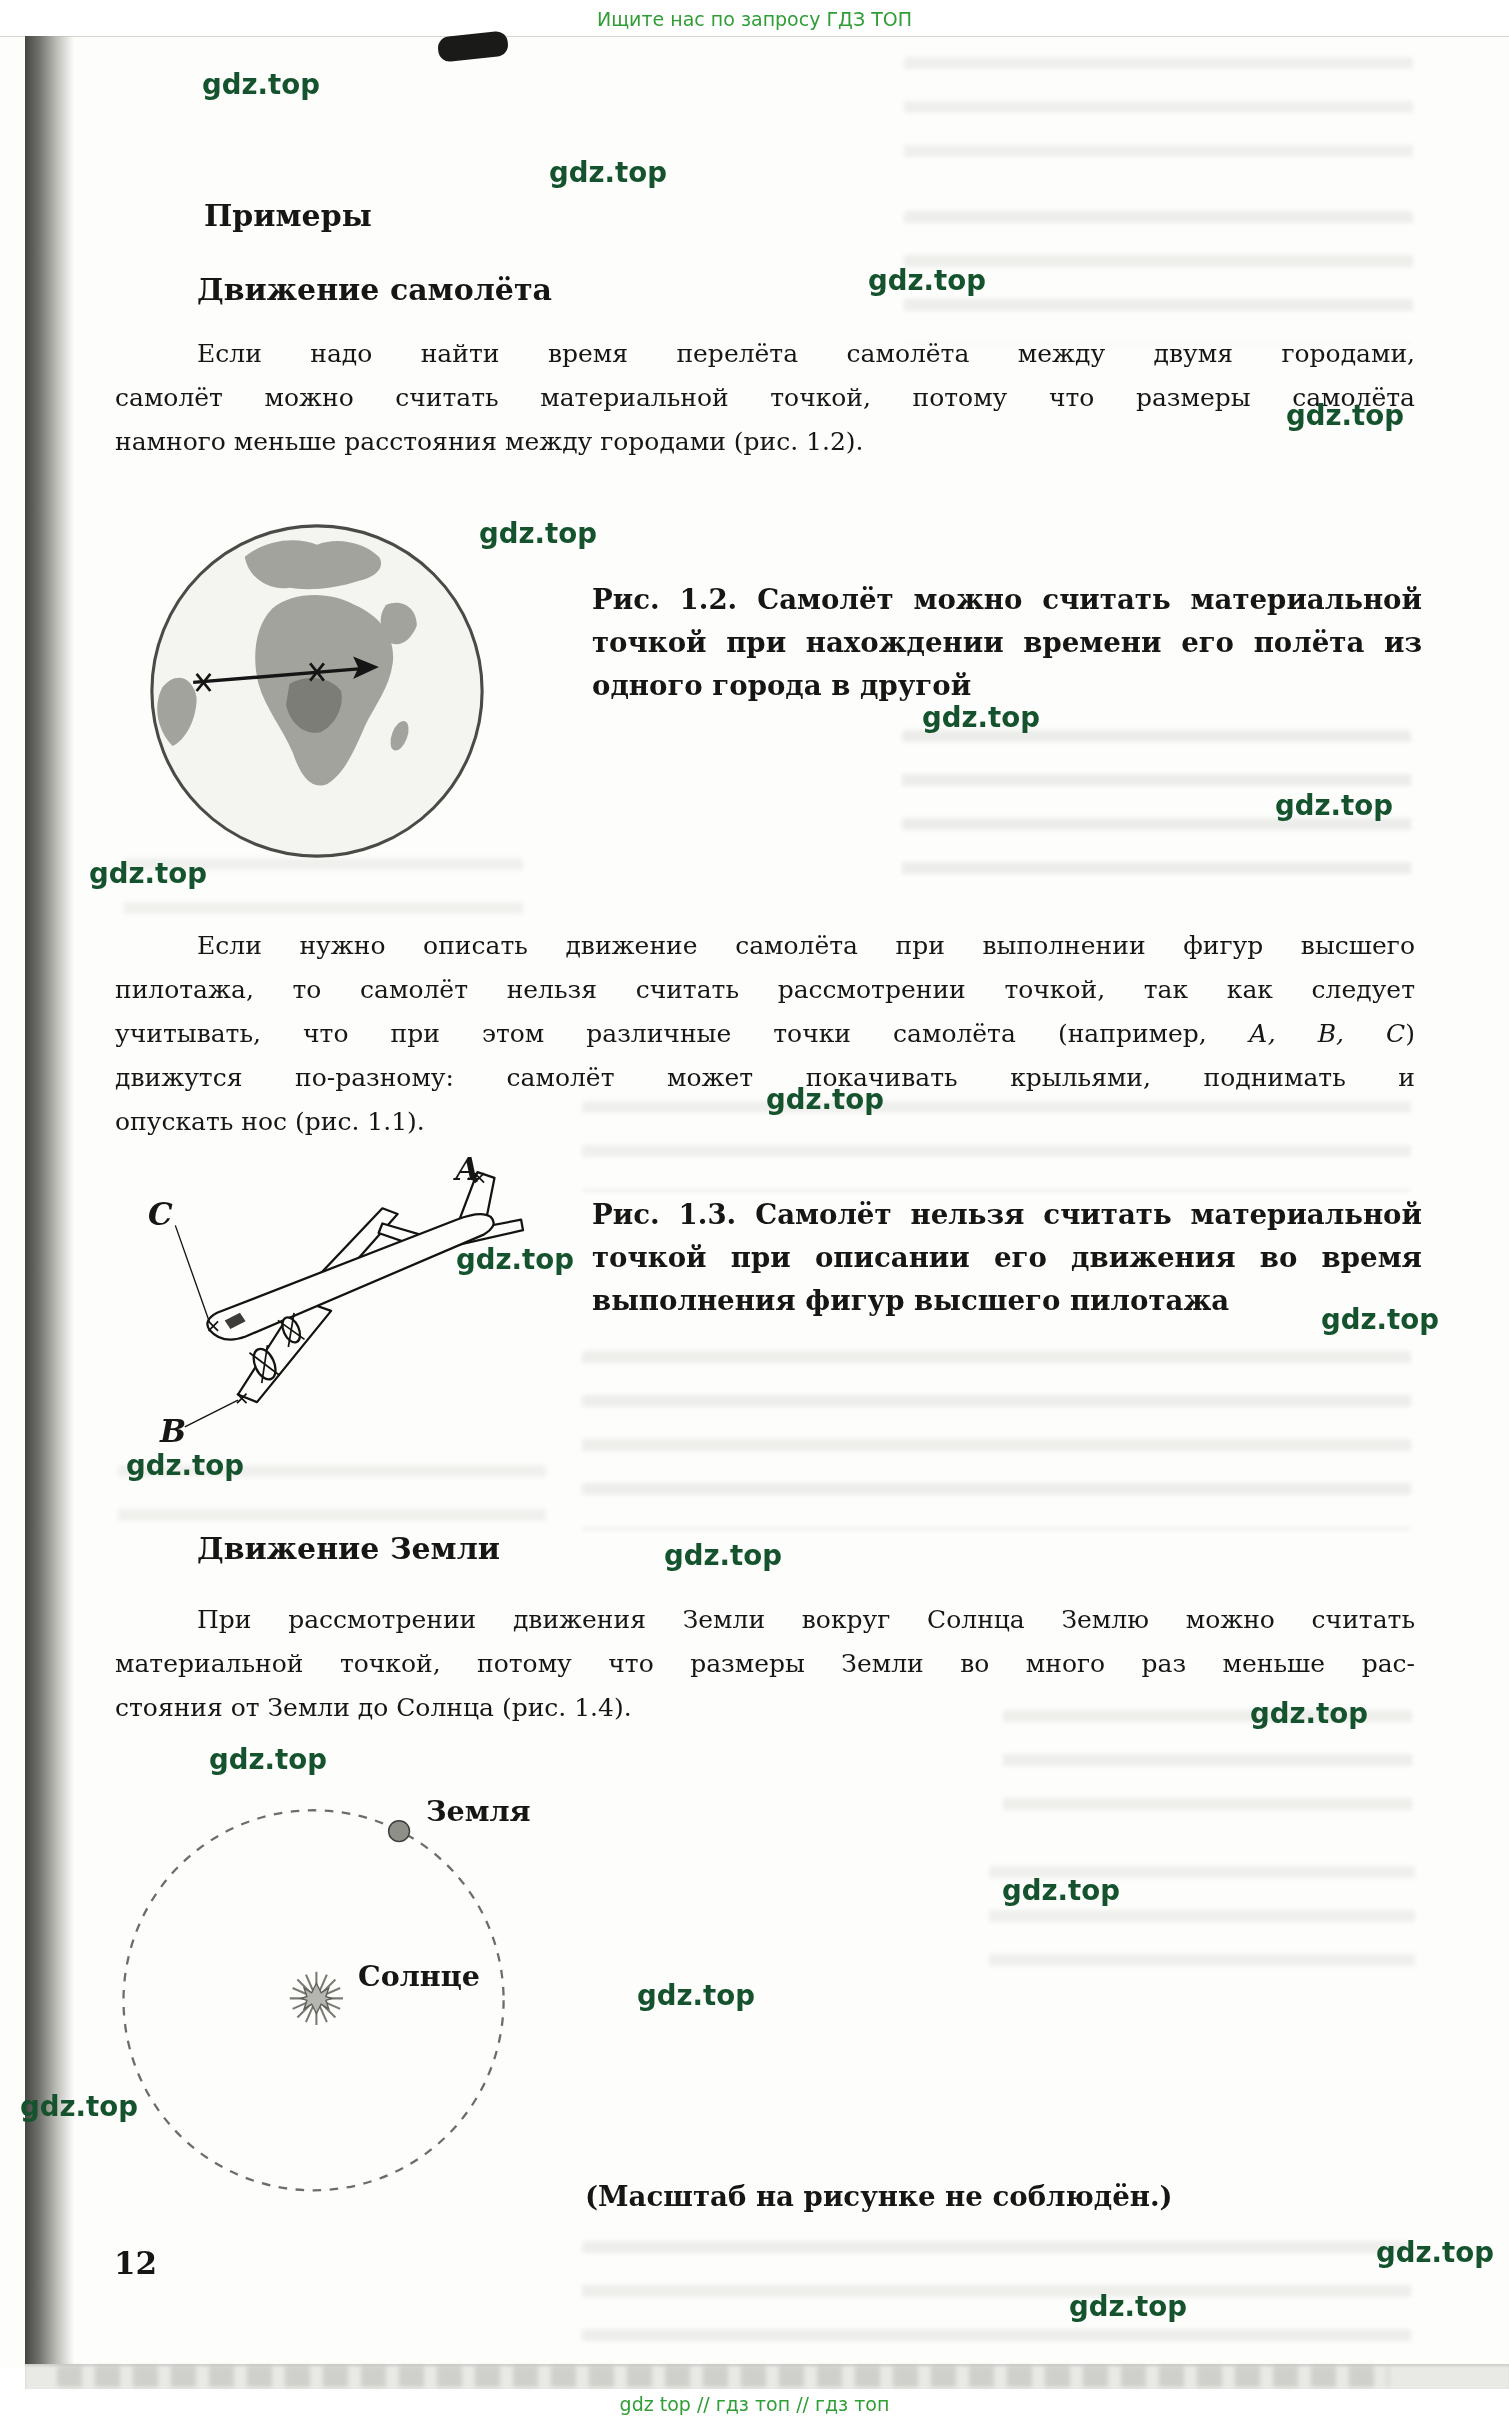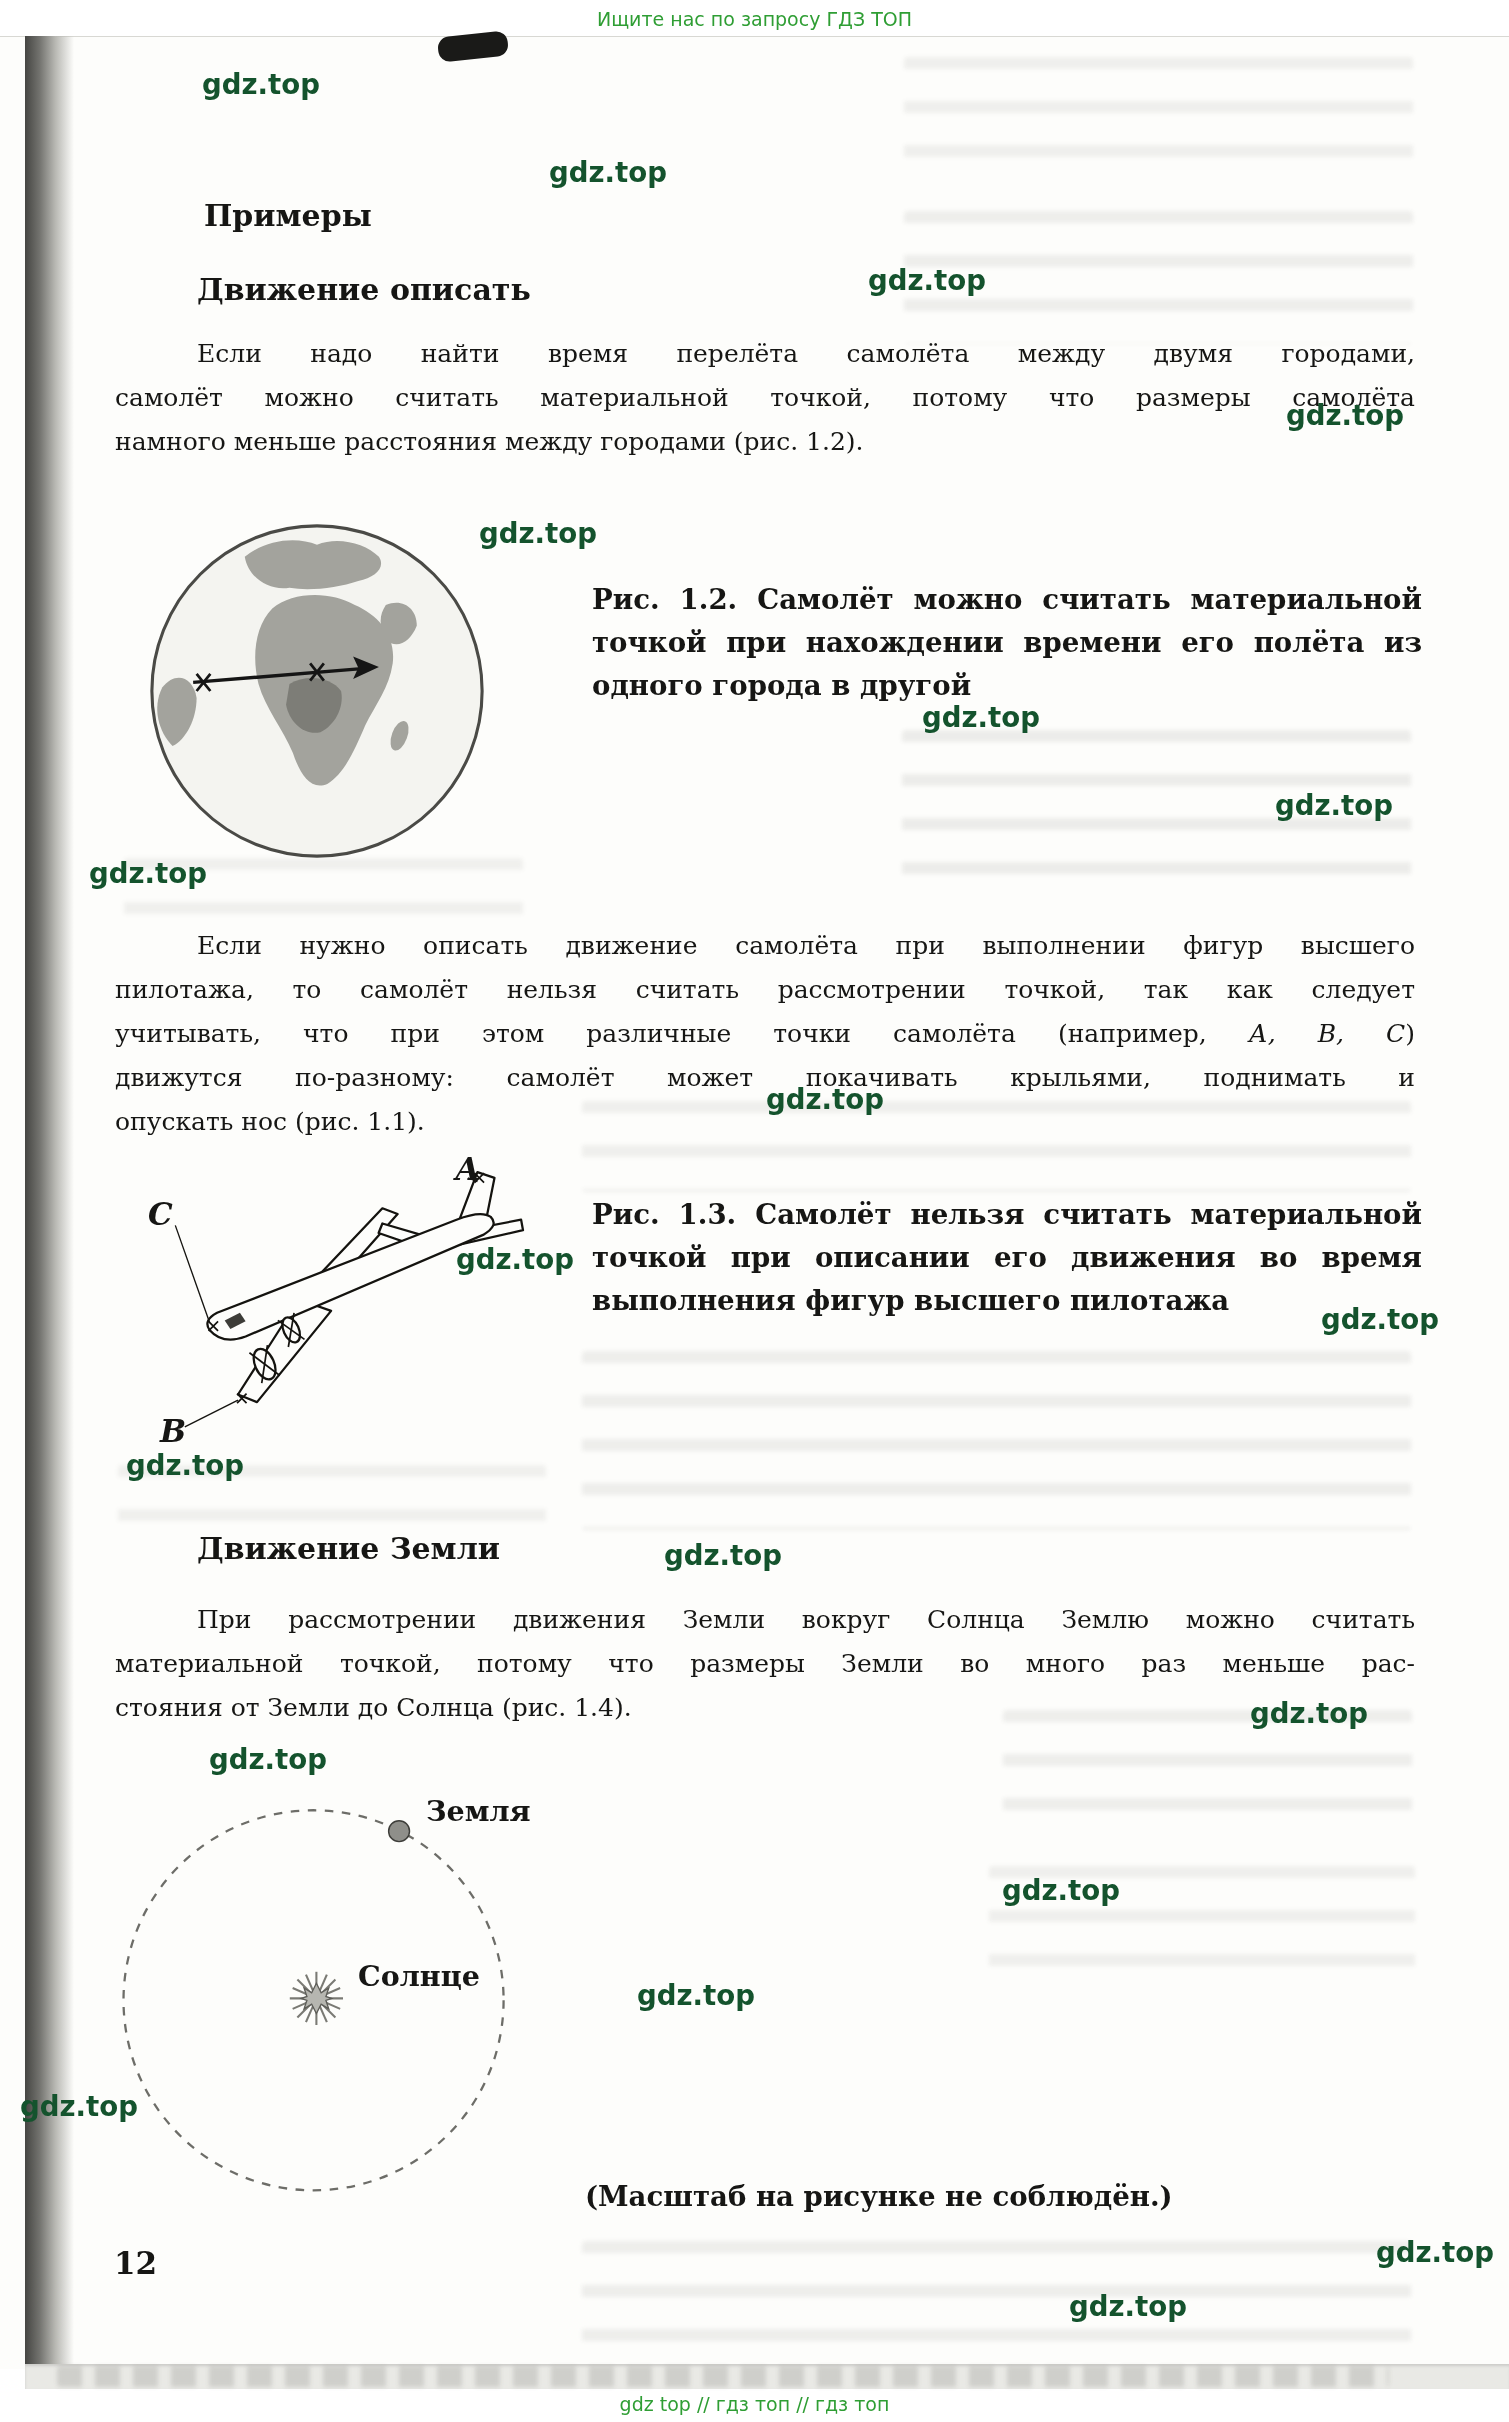--- a/index.html
+++ b/index.html
@@ -49,21 +49,21 @@
   <div class="bleed" style="left:902px;top:730px;width:509px;height:166px;opacity:.65;"></div>
   <div class="bleed" style="left:124px;top:858px;width:399px;height:59px;opacity:.5;"></div>
   <div class="bleed" style="left:582px;top:1101px;width:829px;height:91px;opacity:.55;"></div>
   <div class="bleed" style="left:582px;top:1351px;width:829px;height:179px;opacity:.6;"></div>
   <div class="bleed" style="left:118px;top:1465px;width:428px;height:63px;opacity:.5;"></div>
   <div class="bleed" style="left:1003px;top:1710px;width:409px;height:112px;opacity:.6;"></div>
   <div class="bleed" style="left:989px;top:1866px;width:426px;height:107px;opacity:.55;"></div>
   <div class="bleed" style="left:582px;top:2241px;width:829px;height:116px;opacity:.6;"></div>
 
   <div class="h1" style="left:204px;top:198px;">Примеры</div>
-  <div class="h1" style="left:197px;top:272px;">Движение описать</div>
+  <div class="h1" style="left:197px;top:272px;">Движение самолёта</div>
 
   <div class="para" style="left:115px;top:332px;">
     <div class="tl jf ind">Если надо найти время перелёта самолёта между двумя городами,</div>
     <div class="tl jf">самолёт можно считать материальной точкой, потому что размеры самолёта</div>
     <div class="tl">намного меньше расстояния между городами (рис. 1.2).</div>
   </div>
 
   <svg class="abs" style="left:145px;top:519px;" width="344" height="344" viewBox="0 0 200 200">
     <circle cx="100" cy="100" r="96" fill="#f4f4f0" stroke="#4a4a46" stroke-width="1.8"></circle>
     <path d="M58,22 C70,12 88,10 100,15 C112,10 128,14 136,22 C140,28 134,34 124,36 C112,40 96,42 84,40 C72,42 60,34 58,22 Z" fill="#a3a39d"></path>

